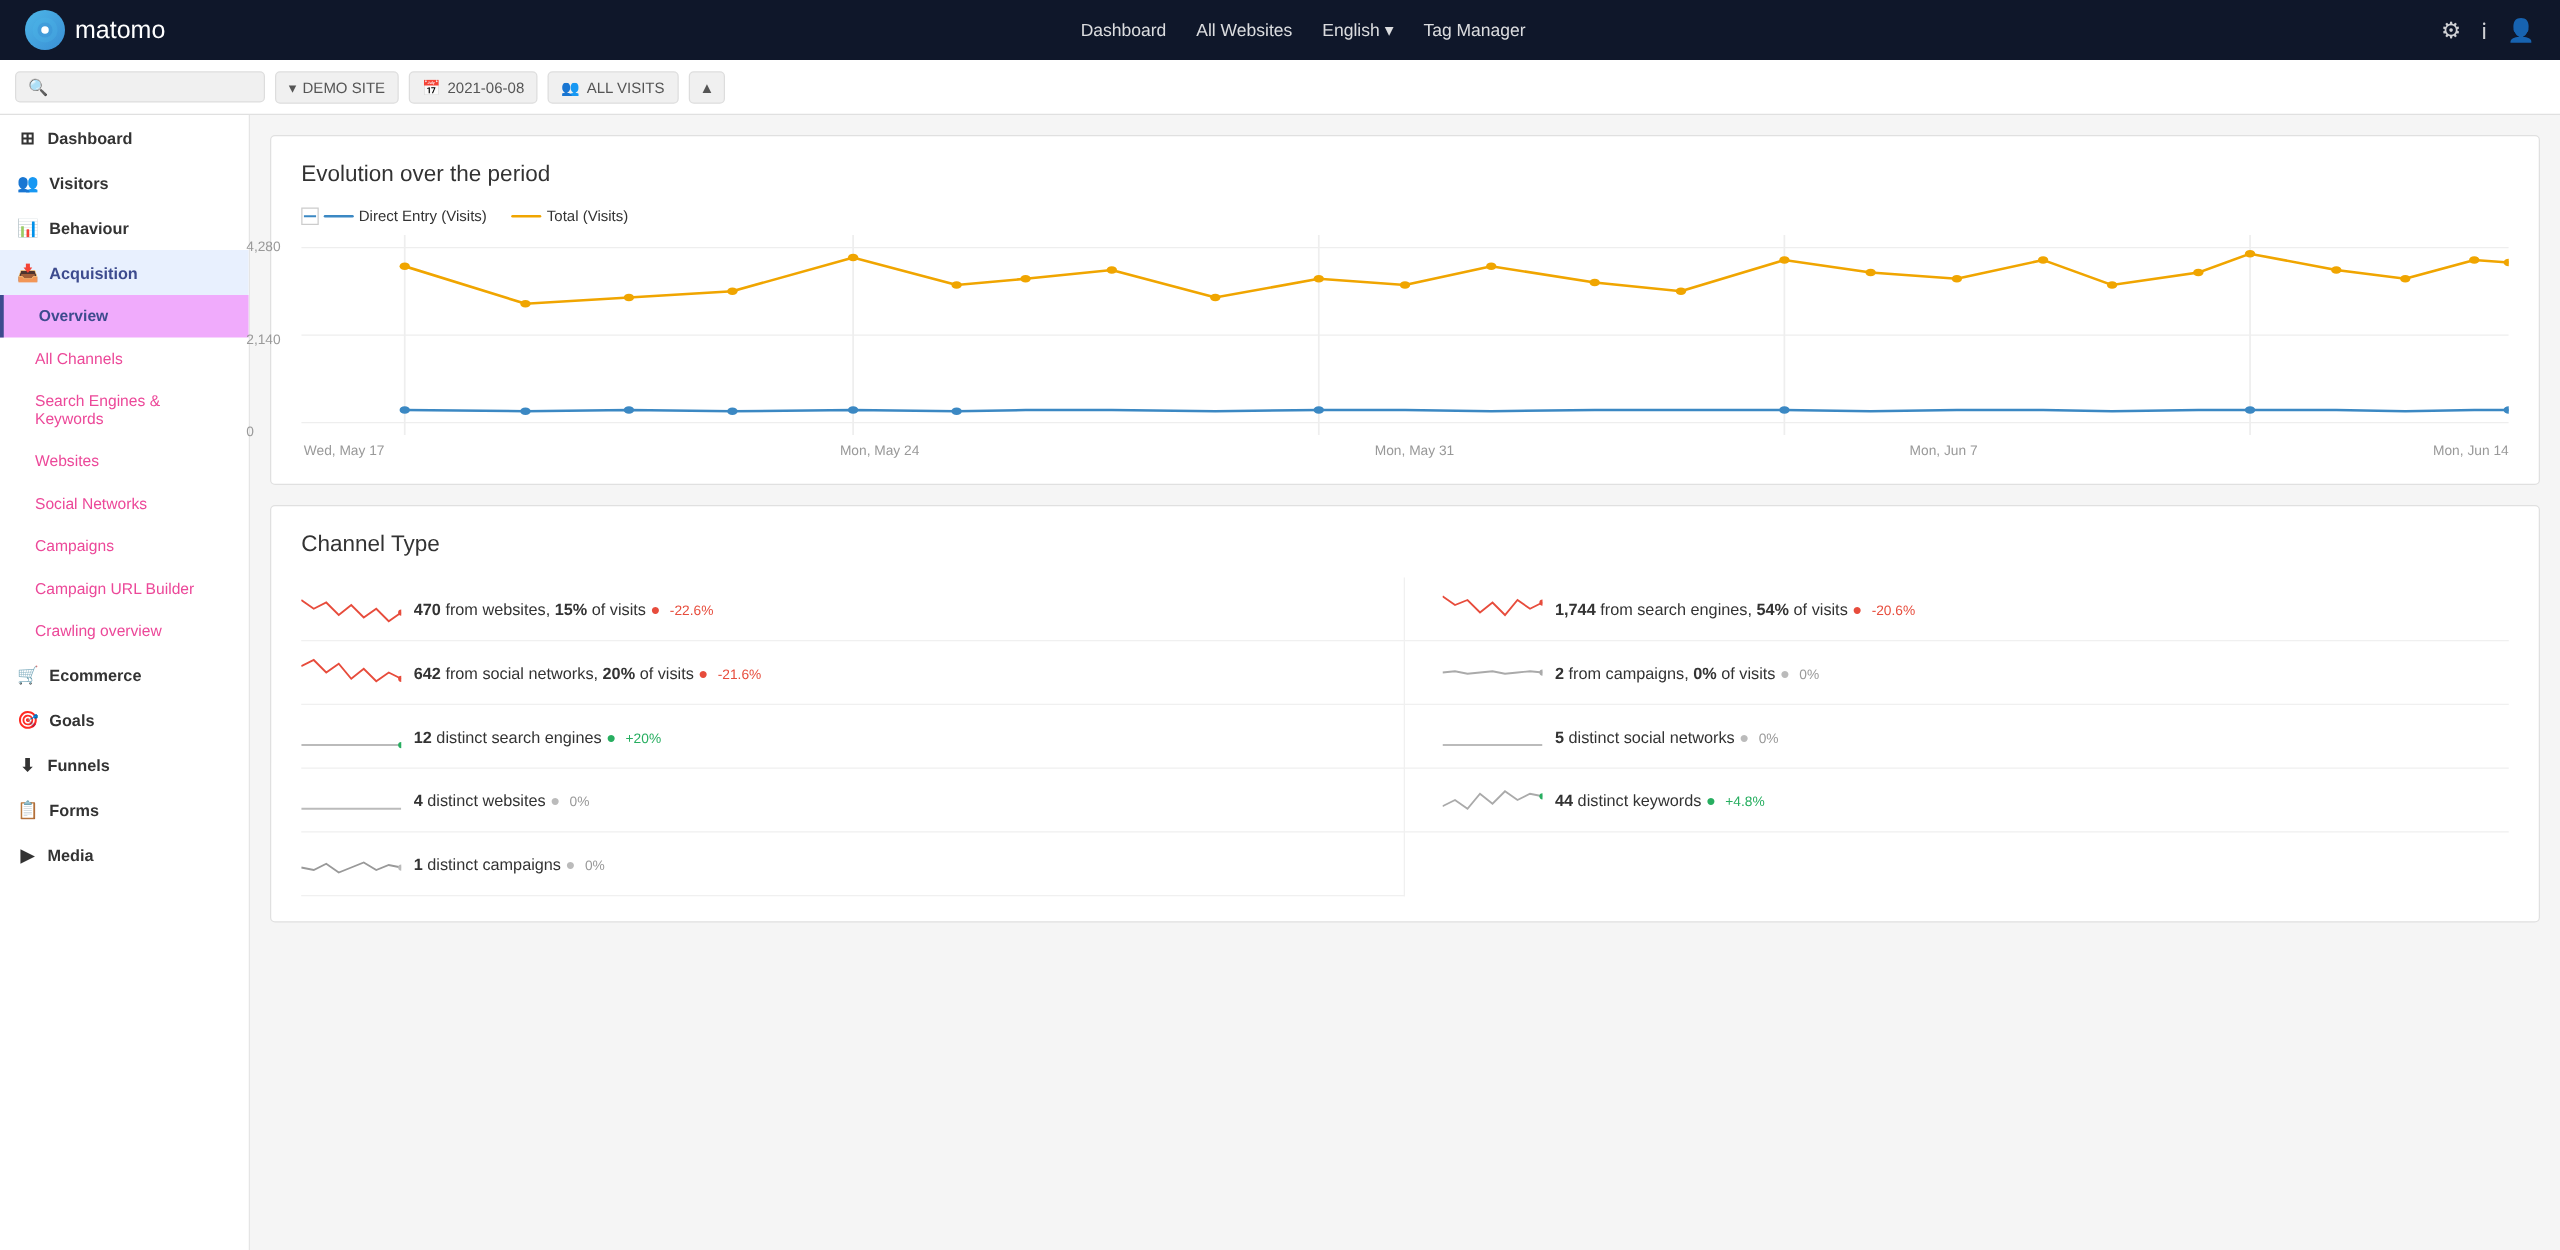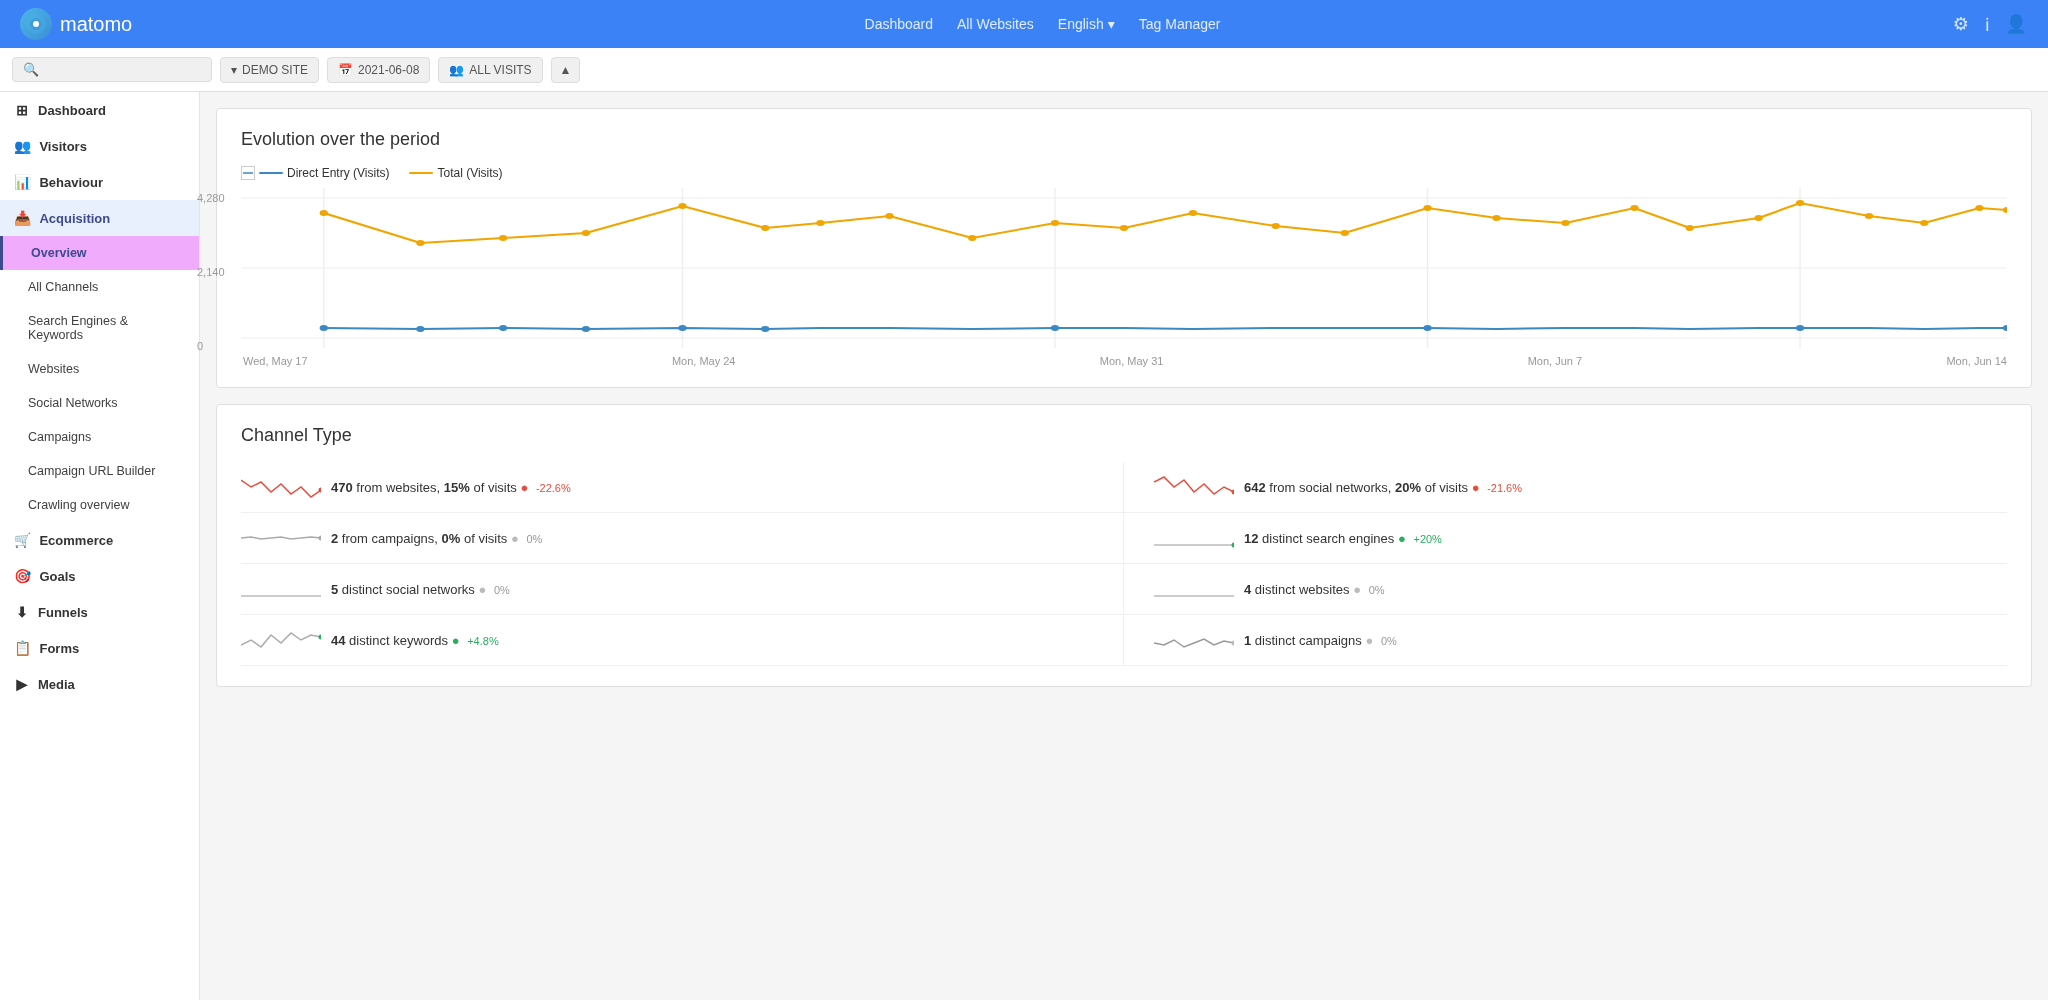--- a/index.html
+++ b/index.html
@@ -1,20 +1,20 @@
 <!DOCTYPE html>
 <html><head>
   <meta charset="utf-8">
   <style>
     * { margin: 0; padding: 0; box-sizing: border-box; }
     body { font-family: 'Segoe UI', Arial, sans-serif; background: #f5f5f5; font-size: 13px; color: #333; }
 
     
     .topnav {
-      background: #3b82f6;
+      background: #0f172a;
       height: 48px;
       display: flex;
       align-items: center;
       justify-content: space-between;
       padding: 0 20px;
       position: fixed;
       top: 0; left: 0; right: 0;
       z-index: 100;
     }
     .topnav-logo {
@@ -134,21 +134,21 @@
       gap: 8px;
       padding: 10px 14px;
       cursor: pointer;
       color: #444;
       font-size: 13px;
     }
     .sidebar-item.active { background: #e8f0fe; color: #3d4b8e; font-weight: 600; }
     .sidebar-item.sub {
       padding-left: 28px;
       font-size: 12.5px;
-      color: #404040;
+      color: #ec4899;
     }
     .sidebar-item.sub.active {
       background: #f0abfc;
       color: #3d4b8e;
       border-left: 3px solid #3d4b8e;
     }
     .sidebar-icon { font-size: 14px; min-width: 16px; text-align: center; }
     .sidebar-section-header {
       display: flex;
       align-items: center;
@@ -466,20 +466,34 @@
           <span class="channel-stat">
             <strong>470</strong>
             <span>from websites,</span>
             <strong>15%</strong>
             <span>of visits</span>
             <span class="dot-red"> ●</span>
             <span class="badge-red">-22.6%</span>
           </span>
         </div>
 
+        <div class="channel-item">
+          <svg class="channel-sparkline" viewBox="0 0 80 30">
+            <polyline points="0,5 10,12 20,8 30,18 40,10 50,20 60,8 70,15 80,10" fill="none" stroke="#e74c3c" stroke-width="1.5"></polyline>
+            <circle cx="80" cy="10" r="2.5" fill="#e74c3c"></circle>
+          </svg>
+          <span class="channel-stat">
+            <strong>1,744</strong>
+            <span>from search engines,</span>
+            <strong>54%</strong>
+            <span>of visits</span>
+            <span class="dot-red"> ●</span>
+            <span class="badge-red">-20.6%</span>
+          </span>
+        </div>
 
         <div class="channel-item">
           <svg class="channel-sparkline" viewBox="0 0 80 30">
             <polyline points="0,10 10,5 20,15 30,8 40,20 50,12 60,22 70,15 80,20" fill="none" stroke="#e74c3c" stroke-width="1.5"></polyline>
             <circle cx="80" cy="20" r="2.5" fill="#e74c3c"></circle>
           </svg>
           <span class="channel-stat">
             <strong>642</strong>
             <span>from social networks,</span>
             <strong>20%</strong>

